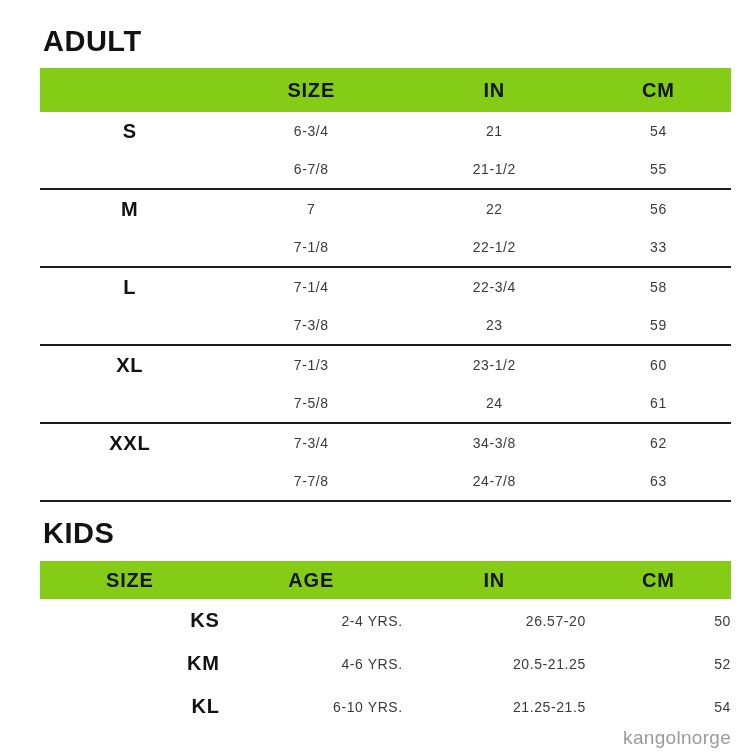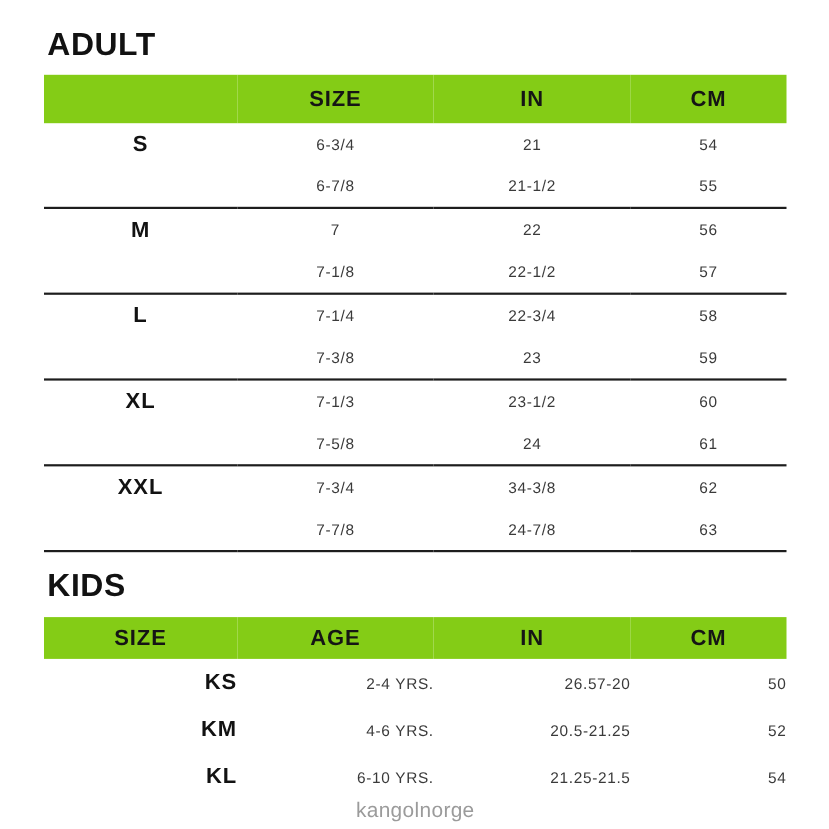--- a/index.html
+++ b/index.html
@@ -5,21 +5,21 @@
   html, body {
     margin: 0;
     padding: 0;
     background: #ffffff;
     width: 754px;
     height: 754px;
     overflow: hidden;
     font-family: "Liberation Sans", sans-serif;
   }
   .wrap {
-    padding: 26px 39px 0 40px;
+    padding: 26px 23px 0 40px;
     box-sizing: border-box;
   }
   .section-title {
     font-size: 29px;
     line-height: 30px;
     font-weight: 800;
     letter-spacing: 0.5px;
     color: #121212;
     margin: 0 0 12px 3px;
   }
@@ -61,21 +61,21 @@
     border-bottom: 2px solid #1d1d1d;
   }
   td.label {
     font-size: 20px;
     font-weight: 800;
     letter-spacing: 0.8px;
     color: #121212;
   }
   .footer {
     margin-top: 0;
-    text-align: center;
+    text-align: right;
     font-size: 19px;
     line-height: 20px;
     color: #9b9b9b;
     letter-spacing: 0.3px;
   }
 </style>
 </head>
 <body>
 
 <div class="wrap">
@@ -115,21 +115,21 @@
         <tr>
           <td class="label">M</td>
           <td>7</td>
           <td>22</td>
           <td>56</td>
         </tr>
         <tr>
           <td class="label"></td>
           <td>7-1/8</td>
           <td>22-1/2</td>
-          <td>57</td>
+          <td>33</td>
         </tr>
       </tbody>
       <tbody class="group">
         <tr>
           <td class="label">L</td>
           <td>7-1/4</td>
           <td>22-3/4</td>
           <td>58</td>
         </tr>
         <tr>

